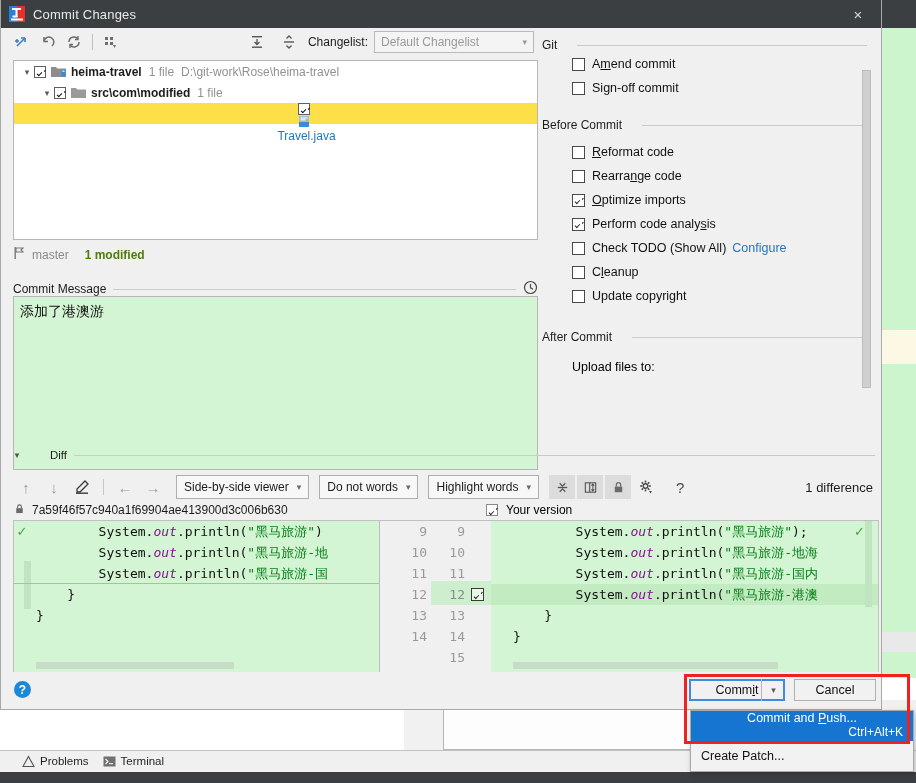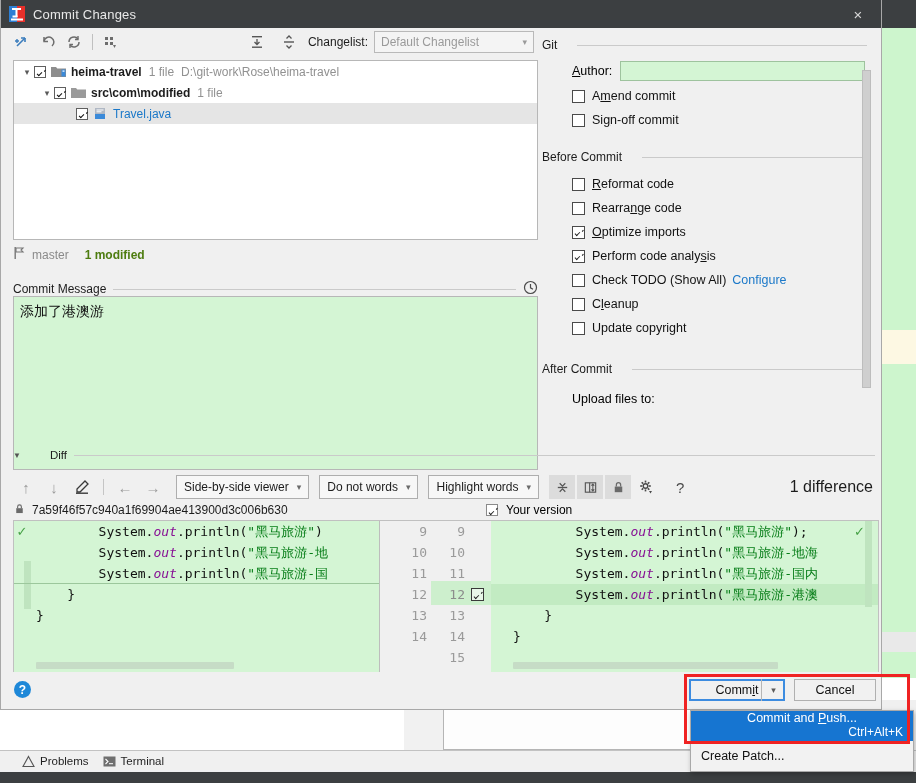--- a/index.html
+++ b/index.html
@@ -52,21 +52,21 @@
   .tb-sep { width:1px; height:16px; background:#c0c0c0; margin:0 5px; }
   #changelist-wrap { margin-left:auto; display:flex; align-items:center; gap:6px; }
   #changelist-label { font-size:12px; color:#1c1c1c; }
   #changelist-combo { width:160px; height:22px; background:#f4f4f4; border:1px solid #b9b9b9;
                       display:flex; align-items:center; padding:0 6px; color:#9a9a9a; font-size:12px; }
   #changelist-combo .chev { margin-left:auto; color:#9a9a9a; font-size:9px; }
 
   #tree { position:absolute; left:12px; top:32px; width:525px; height:180px;
           background:#ffffff; border:1px solid #b7b7b7; overflow:hidden; }
   .tnode { display:flex; align-items:center; height:21px; padding-left:4px; font-size:12px; color:#1c1c1c; white-space:nowrap; }
-  .tnode.sel { background:#e5e5e5; }
+  .tnode.sel { background:#fde047;flex-direction:column; }
   .tw { width:14px; display:flex; align-items:center; justify-content:center; color:#5a5a5a; font-size:9px; }
   .tcb { width:12px; height:12px; border:1px solid #5f5f5f; background:#fff; margin-right:5px;
          position:relative; flex:none; }
   .tcb.ck::after { content:""; position:absolute; left:2px; top:5px; width:4px; height:2px;
                    border-left:1.6px solid #111; border-bottom:1.6px solid #111;
                    transform:rotate(-45deg); }
   .tcb.ck::before { content:""; position:absolute; left:4px; top:1.5px; width:6px; height:2px;
                     border-right:1.6px solid #111; transform:rotate(38deg); }
   .ticon { width:15px; height:14px; margin-right:5px; flex:none; }
   .tlabel { font-weight:bold; color:#1c1c1c; }
@@ -111,21 +111,21 @@
   #diff-head .dh-rule { flex:1; height:1px; background:#cacaca; }
 
   #diff-toolbar { position:absolute; left:12px; top:472px; width:866px; height:30px; display:flex; align-items:center; gap:2px; }
   .dtb { width:26px; height:24px; display:flex; align-items:center; justify-content:center; color:#9b9b9b; font-size:15px; }
   .dtb.on { color:#4a4a4a; }
   .dsep { width:1px; height:16px; background:#c5c5c5; margin:0 6px; }
   .dcombo { height:24px; border:1px solid #aeaeae; background:#f7f7f7; display:flex; align-items:center;
             padding:0 7px; font-size:12px; color:#1c1c1c; gap:8px; margin-right:8px; }
   .dcombo .chev { color:#6a6a6a; font-size:9px; }
   .dtoggle { width:26px; height:24px; background:#dcdcdc; display:flex; align-items:center; justify-content:center; }
-  #diff-count { margin-left:auto; font-size:16px; color:#1c1c1c; padding-right:6px; }
+  #diff-count { margin-left:auto; font-size:13px; color:#1c1c1c; padding-right:6px; }
 
   #diff-labels { position:absolute; left:12px; top:500px; width:866px; height:20px; display:flex; align-items:center; font-size:12px; }
   #diff-labels .hash { color:#1c1c1c; margin-left:6px; }
   #diff-labels .yv { position:absolute; left:473px; display:flex; align-items:center; gap:8px; }
 
   #diff-body { position:absolute; left:12px; top:520px; width:866px; height:152px;
                background:#ffffff; border:1px solid #c0c0c0; border-bottom:none; display:flex; overflow:hidden; }
   .code-pane { position:relative; height:152px; overflow:hidden; background:#ffffff; }
   .codeline { height:21px; line-height:21px; font-family:"DejaVu Sans Mono", monospace; font-size:13px;
               white-space:pre; color:#111; }
@@ -341,24 +341,20 @@
       <div id="commit-msg">添加了港澳游</div>
     </div>
 
     <div id="right-pane">
 
       <div class="grp">
         <div class="grp-head">
           <span>Git</span>
           <span class="rule"></span>
         </div>
-        <div id="author-row">
-          <span class="alab"><u class="mn">A</u>uthor:</span>
-          <div id="author-input"></div>
-        </div>
         <div class="row">
           <span class="cb"></span>
           <span>A<u class="mn">m</u>end commit</span>
         </div>
         <div class="row">
           <span class="cb"></span>
           <span>Si<u class="mn">g</u>n-off commit</span>
         </div>
       </div>
 

